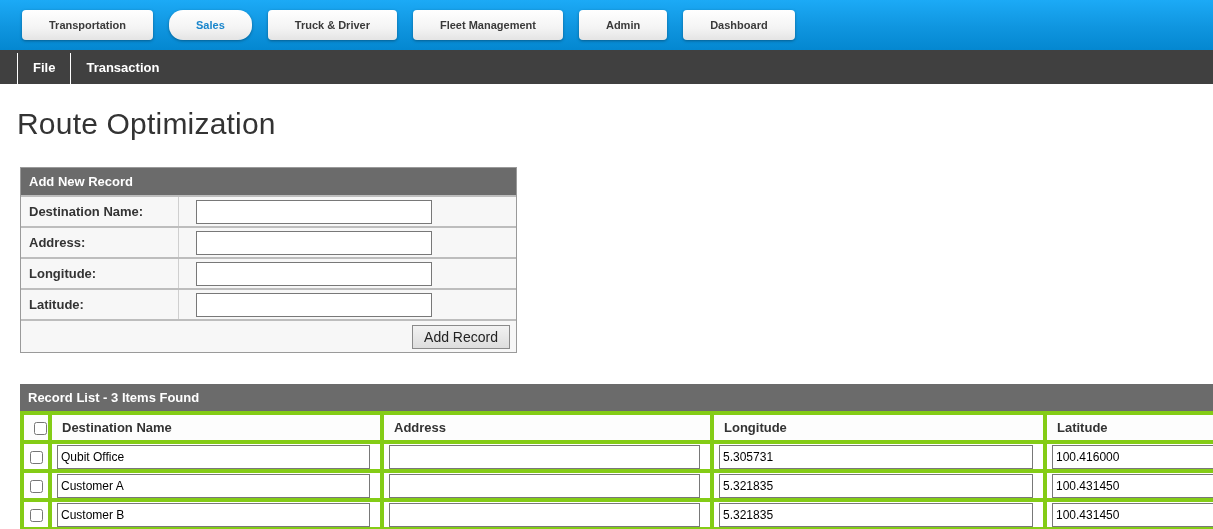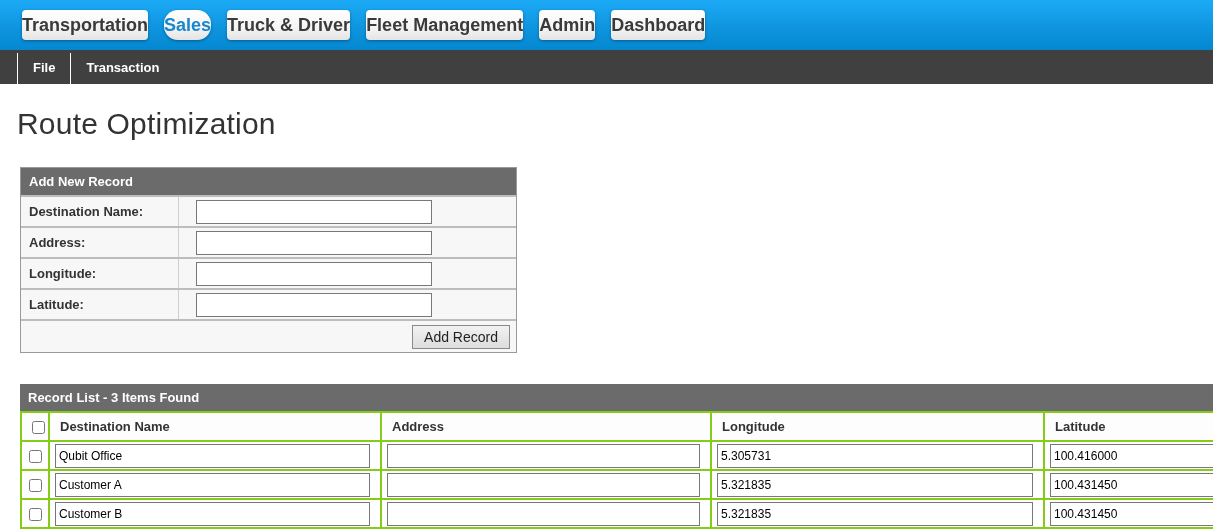--- a/index.html
+++ b/index.html
@@ -16,23 +16,23 @@
   .topnav {
     height: 50px;
     background: linear-gradient(180deg, #1caaf6 0%, #0f95df 55%, #0487d0 100%);
     display: flex; align-items: center;
     padding-left: 22px; gap: 16px;
   }
   .nav-btn {
     background: linear-gradient(180deg, #ffffff 0%, #f4f4f4 60%, #e4e4e4 100%);
     border: none; border-radius: 4px;
     box-shadow: 0 1px 3px rgba(0,0,0,0.35);
-    height: 30px; padding: 0 0;
-    font-family: "Liberation Sans", sans-serif;
-    font-size: 18px; font-weight: 600; color: #3a3a3a;
+    height: 30px; padding: 0 27px;
+    font-family: "Liberation Sans", sans-serif;
+    font-size: 11px; font-weight: 600; color: #3a3a3a;
     cursor: pointer; white-space: nowrap;
   }
   .nav-btn.active { color: #1a86cc; font-weight: 700; border-radius: 14px; }
 
   
   .menubar {
     height: 34px; background: #404040;
     display: flex; align-items: stretch;
     padding-left: 17px;
   }
@@ -101,21 +101,21 @@
   .records-panel {
     margin: 31px 0 0 20px;
     width: 1245px; 
   }
   .records-table {
     border-collapse: collapse;
     width: 1245px; table-layout: fixed;
     background: #ffffff;
   }
   .records-table th, .records-table td {
-    border: 2px solid #84cc16;
+    border: 4px solid #84cc16;
     height: 29px; padding: 0;
   }
   .records-table th {
     font-size: 13px; font-weight: 700; color: #333333;
     text-align: left; padding-left: 10px;
     background: #fdfdfd;
   }
   .col-check { width: 28px; }
   .col-name  { width: 332px; }
   .col-addr  { width: 330px; }

